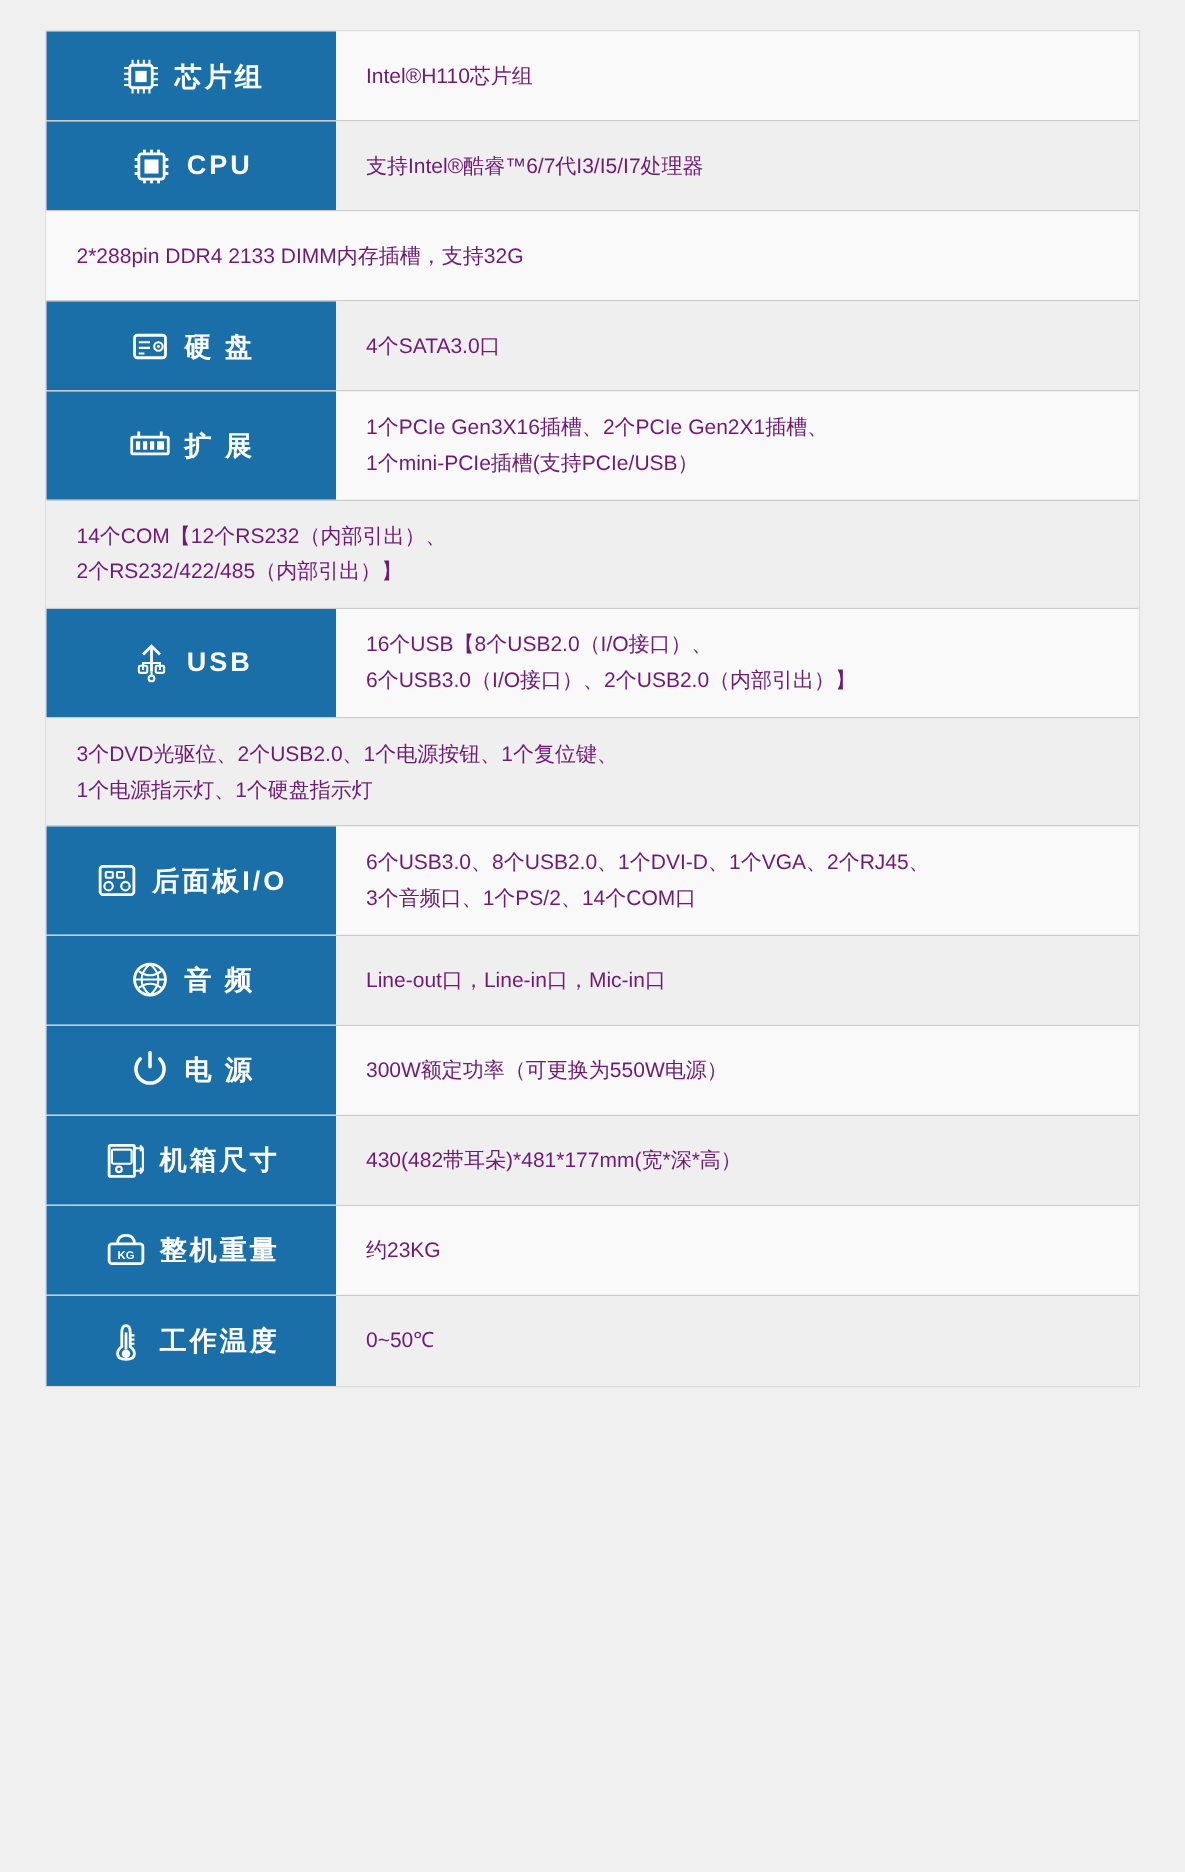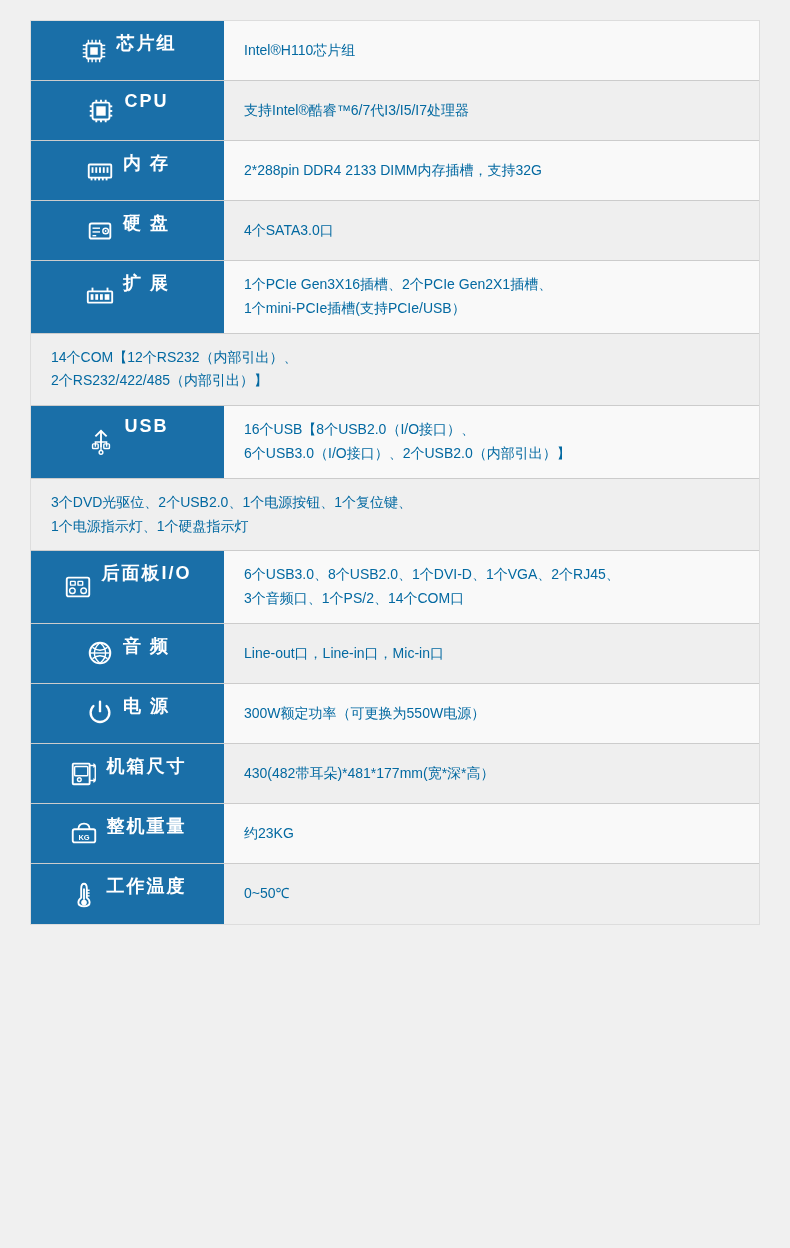--- a/index.html
+++ b/index.html
@@ -21,20 +21,21 @@
       min-height: 60px;
     }
     .spec-row:last-child {
       border-bottom: none;
     }
     .spec-label {
       width: 193px;
       min-width: 193px;
       background: #1a6fa8;
       display: flex;
+      align-items: center;
       justify-content: center;
       gap: 8px;
       padding: 10px 12px;
     }
     .spec-label-text {
       color: #fff;
       font-size: 18px;
       font-weight: bold;
       letter-spacing: 2px;
       white-space: nowrap;
@@ -45,21 +46,21 @@
       min-width: 30px;
       text-align: center;
       display: flex;
       align-items: center;
       justify-content: center;
     }
     .spec-value {
       flex: 1;
       padding: 12px 20px;
       font-size: 14px;
-      color: #0369a1;
+      color: #701a75;
       display: flex;
       align-items: center;
       line-height: 1.7;
       background: #f9f9f9;
     }
     .spec-row:nth-child(odd) .spec-value {
       background: #f9f9f9;
     }
     .spec-row:nth-child(even) .spec-value {
       background: #efefef;
@@ -115,38 +116,20 @@
       <line x1="25" y1="11" x2="28" y2="11" stroke="white" stroke-width="2"></line>
       <line x1="25" y1="16" x2="28" y2="16" stroke="white" stroke-width="2"></line>
       <line x1="25" y1="21" x2="28" y2="21" stroke="white" stroke-width="2"></line>
     </svg>
         </span>
         <span class="spec-label-text">CPU</span>
       </div>
       <div class="spec-value">支持Intel®酷睿™6/7代I3/I5/I7处理器</div>
     </div>
     <div class="spec-row">
-      <div class="spec-label">
-        <span class="spec-icon">
-          <svg viewBox="0 0 32 32" fill="white" xmlns="http://www.w3.org/2000/svg">
-      <rect x="4" y="9" width="24" height="14" rx="1" stroke="white" stroke-width="2" fill="none"></rect>
-      <rect x="7" y="12" width="2" height="6" fill="white"></rect>
-      <rect x="11" y="12" width="2" height="6" fill="white"></rect>
-      <rect x="15" y="12" width="2" height="6" fill="white"></rect>
-      <rect x="19" y="12" width="2" height="6" fill="white"></rect>
-      <rect x="23" y="12" width="2" height="6" fill="white"></rect>
-      <rect x="6" y="23" width="2" height="3" fill="white"></rect>
-      <rect x="10" y="23" width="2" height="3" fill="white"></rect>
-      <rect x="14" y="23" width="2" height="3" fill="white"></rect>
-      <rect x="18" y="23" width="2" height="3" fill="white"></rect>
-      <rect x="22" y="23" width="2" height="3" fill="white"></rect>
-    </svg>
-        </span>
-        <span class="spec-label-text">内  存</span>
-      </div>
       <div class="spec-value">2*288pin DDR4 2133 DIMM内存插槽，支持32G</div>
     </div>
     <div class="spec-row">
       <div class="spec-label">
         <span class="spec-icon">
           <svg viewBox="0 0 32 32" fill="white" xmlns="http://www.w3.org/2000/svg">
       <rect x="5" y="8" width="22" height="16" rx="2" stroke="white" stroke-width="2" fill="none"></rect>
       <circle cx="22" cy="16" r="3" stroke="white" stroke-width="1.5" fill="none"></circle>
       <circle cx="22" cy="16" r="1" fill="white"></circle>
       <line x1="8" y1="13" x2="16" y2="13" stroke="white" stroke-width="1.5"></line>

